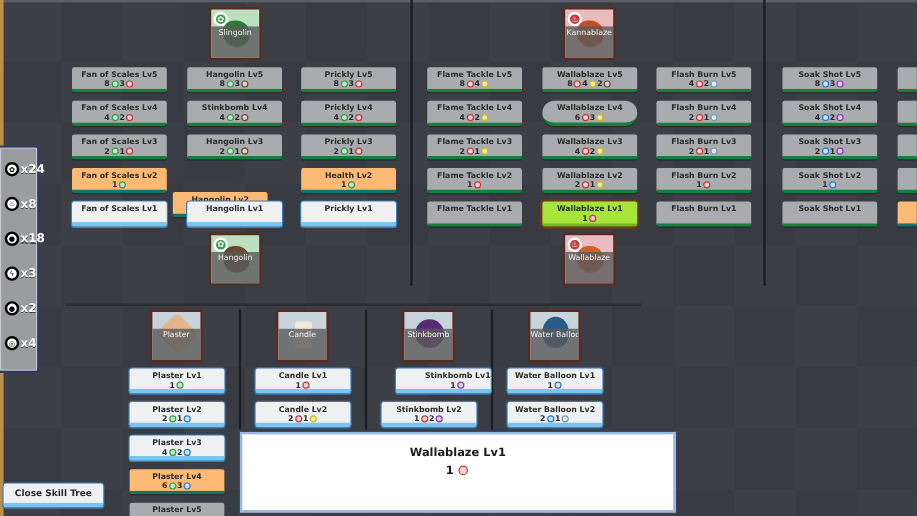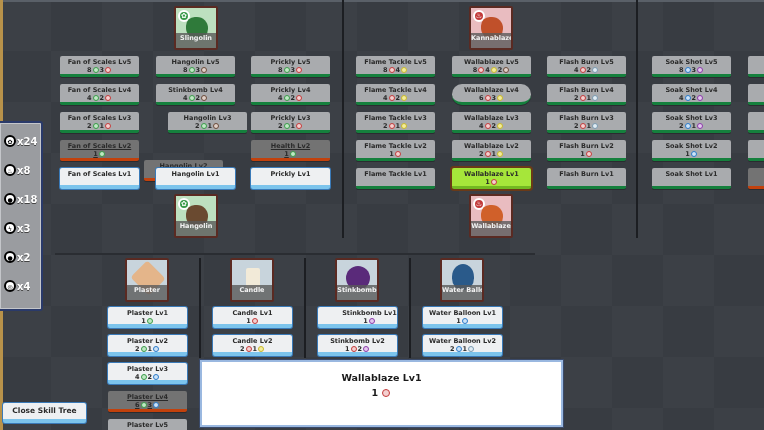--- a/index.html
+++ b/index.html
@@ -23,50 +23,50 @@
     position: absolute; width: 44px; height: 44px;
     border: 2px solid #5a2a22; border-radius: 2px; overflow: hidden;
   }
   .portrait .elem {
     position: absolute; left: 2px; top: 2px; width: 12px; height: 12px; border-radius: 50%;
     border: 2px solid #fff; display: flex; align-items: center; justify-content: center;
     font-size: 7px; color: #fff; font-weight: bold;
   }
   .portrait .art { position: absolute; left: 10px; top: 9px; width: 22px; height: 22px; border-radius: 40% 50% 45% 50%; }
   .portrait .plabel {
-    position: absolute; left: 0; right: 0; bottom: 0; height: 15px;
-    background: rgba(90,90,90,0.8); color: #f2f2f2; font-size: 6.5px; font-weight: bold;
+    position: absolute; left: 0; right: 0; bottom: 0; height: 26px;
+    background: rgba(90,90,90,0.8); color: #f2f2f2; font-size: 6.5px; font-weight: normal;
     text-align: center; line-height: 10px; white-space: nowrap; overflow: hidden;
   }
 
   .skill {
     position: absolute; width: 79px; height: 21px; border-radius: 2px;
     text-align: center; color: #2a2a2a; font-size: 6.5px; font-weight: bold;
     line-height: 8px; padding-top: 2px; cursor: pointer;
   }
   .skill .name { display: block; white-space: nowrap; }
   .skill .cost { display: block; font-size: 6.5px; white-space: nowrap; }
   .skill.locked { background: #a9abae; border-bottom: 3px solid #15803d; box-shadow: 0 1px 0 #2a2c30; }
-  .skill.owned { background: #737373; border-bottom: 3px solid #c2410c; box-shadow: 0 1px 0 #2a2c30; text-decoration: underline; }
+  .skill.owned { background: #fdba74; border-bottom: 3px solid #0f766e; box-shadow: 0 1px 0 #2a2c30; }
   .skill.available { background: #eef0f2; border-bottom: 4px solid #7cc4ec; box-shadow: 0 0 0 1px #3a7ab8; }
   .skill.selected { background: #a6e63a; border-bottom: 3px solid #73b821; box-shadow: 0 0 0 2px #6a3a18; }
   .dot {
     display: inline-block; width: 6px; height: 6px; border-radius: 50%;
     border: 1.5px solid; vertical-align: -1px; margin: 0 1px; background: #fff;
   }
   .c-nature { border-color: #3a9a4a; background: #bfe8c4; }
   .c-fire { border-color: #c23a3a; background: #f4d0d0; }
   .c-water { border-color: #2a7ac8; background: #cde3f7; }
   .c-electric { border-color: #c8b82a; background: #f3ec9a; }
   .c-earth { border-color: #6a4a3a; background: #e0d0c8; }
   .c-psychic { border-color: #8a3aa8; background: #e4c8ef; }
   .c-air { border-color: #7a9ab0; background: #e0ecf4; }
 
   .inventory {
-    position: absolute; left: 0; top: 121px; width: 43px; height: 190px;
+    position: absolute; left: 0; top: 121px; width: 33px; height: 190px;
     background: #9a9ca0; border: 2px solid #2a3a6a; border-left: none;
     border-radius: 0 3px 3px 0; box-shadow: inset 0 0 0 1px #c4c6ca;
   }
   .inv-row { position: absolute; left: 4px; display: flex; align-items: center; }
   .inv-icon {
     width: 12px; height: 12px; border-radius: 50%; border: 2px solid; background: #fff;
     display: inline-flex; align-items: center; justify-content: center; font-size: 6px;
   }
   .inv-count { color: #fff; font-size: 10px; font-weight: bold; margin-left: 1px; text-shadow: 0 1px 0 #444; }
 
@@ -157,21 +157,21 @@
       <span class="name">Fan of Scales Lv1</span>
     </div>
     <div class="skill locked" style="left: 156px; top: 56px;">
       <span class="name">Hangolin Lv5</span>
       <span class="cost"><span>8</span><span class="dot c-nature"></span><span>3</span><span class="dot c-earth"></span></span>
     </div>
     <div class="skill locked" style="left: 156px; top: 84px;">
       <span class="name">Stinkbomb Lv4</span>
       <span class="cost"><span>4</span><span class="dot c-nature"></span><span>2</span><span class="dot c-earth"></span></span>
     </div>
-    <div class="skill locked" style="left: 156px; top: 112px; margin-left: 12px;">
+    <div class="skill locked" style="left: 156px; top: 112px;">
       <span class="name">Hangolin Lv3</span>
       <span class="cost"><span>2</span><span class="dot c-nature"></span><span>1</span><span class="dot c-earth"></span></span>
     </div>
     <div class="skill owned" style="left: 144px; top: 140px; margin-top: 20px;">
       <span class="name">Hangolin Lv2</span>
       <span class="cost"><span>1</span><span class="dot c-nature"></span></span>
     </div>
     <div class="skill available" style="left: 156px; top: 168px;">
       <span class="name">Hangolin Lv1</span>
     </div>
@@ -291,21 +291,21 @@
       <span class="name">Plaster Lv5</span>
     </div>
     <div class="skill available" style="left: 213px; top: 307px;">
       <span class="name">Candle Lv1</span>
       <span class="cost"><span>1</span><span class="dot c-fire"></span></span>
     </div>
     <div class="skill available" style="left: 213px; top: 335px;">
       <span class="name">Candle Lv2</span>
       <span class="cost"><span>2</span><span class="dot c-fire"></span><span>1</span><span class="dot c-electric"></span></span>
     </div>
-    <div class="skill available" style="left: 318px; top: 307px; padding-left: 24px;">
+    <div class="skill available" style="left: 330px; top: 307px; padding-left: 24px;">
       <span class="name">Stinkbomb Lv1</span>
       <span class="cost"><span>1</span><span class="dot c-psychic"></span></span>
     </div>
     <div class="skill available" style="left: 318px; top: 335px;">
       <span class="name">Stinkbomb Lv2</span>
       <span class="cost"><span>1</span><span class="dot c-fire"></span><span>2</span><span class="dot c-psychic"></span></span>
     </div>
     <div class="skill available" style="left: 423px; top: 307px;">
       <span class="name">Water Balloon Lv1</span>
       <span class="cost"><span>1</span><span class="dot c-water"></span></span>

